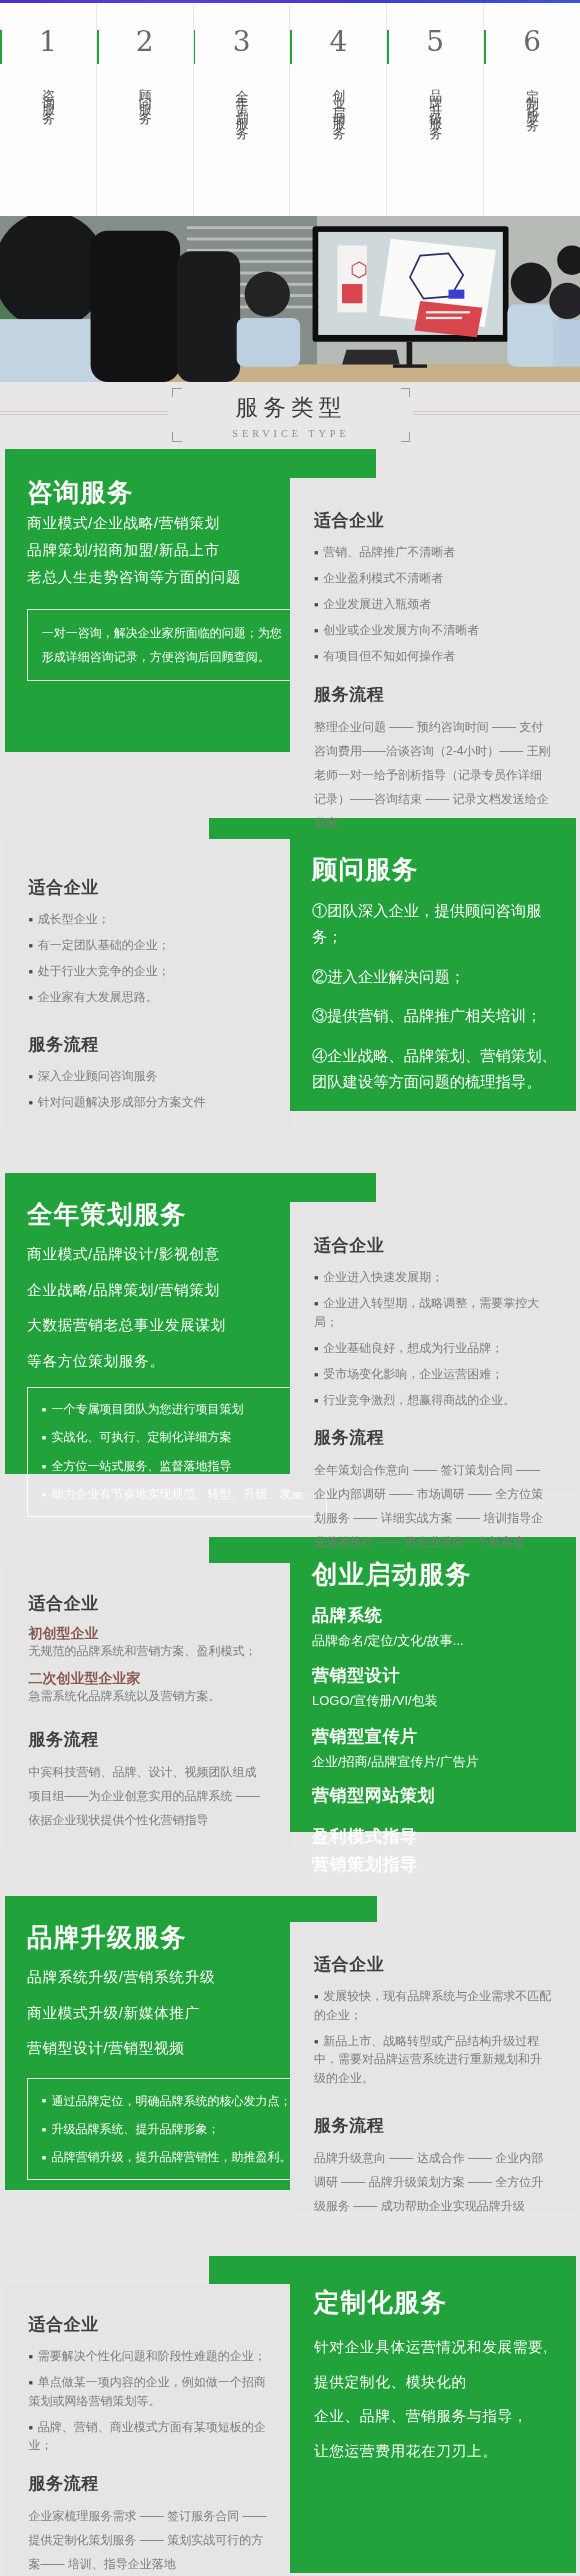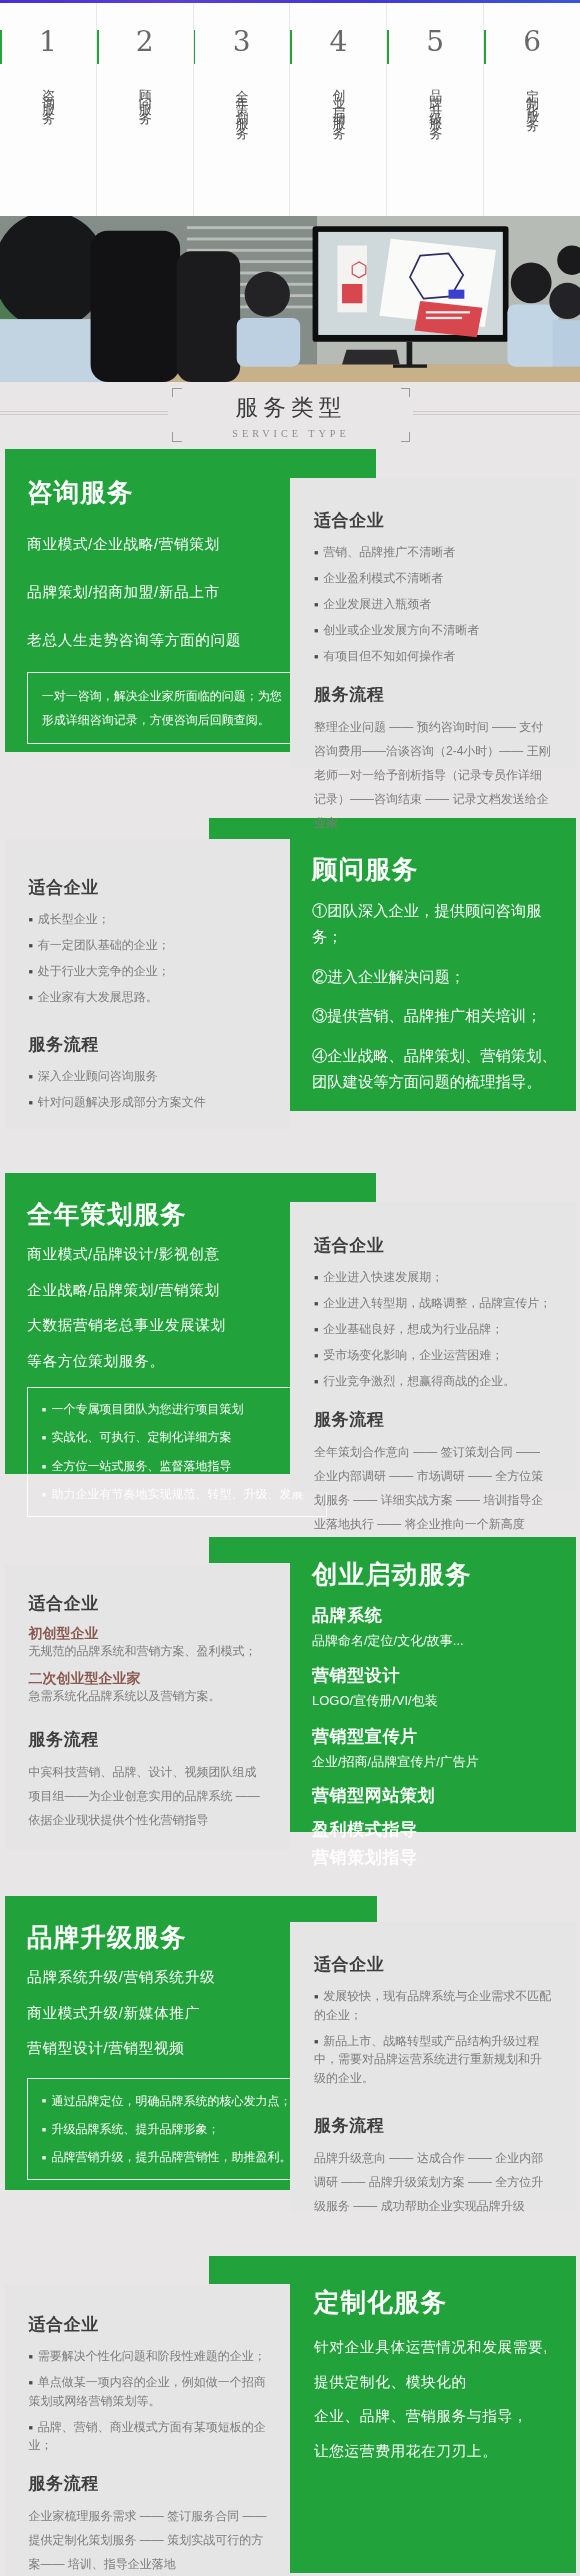--- a/index.html
+++ b/index.html
@@ -37,21 +37,21 @@
   .corner.bl { left:0; bottom:0; border-left:0.6px solid #9a9a9a; border-bottom:0.6px solid #9a9a9a; }
   .corner.br { right:0; bottom:0; border-right:0.6px solid #9a9a9a; border-bottom:0.6px solid #9a9a9a; }
   .type-title { font-size:22.6px; color:#3c3c3c; letter-spacing:5.1px; margin-top:4.5px; font-weight:500; }
   .type-sub { font-family:"Liberation Serif", serif; font-size:10.2px; color:#8f8f8f; letter-spacing:4px; margin-top:4.5px; }
 
   
   .green-block { position:absolute; background:#21a23a; color:#fff; z-index:1; box-sizing:border-box; }
   .white-card  { position:absolute; background:#e5e5e5; z-index:2; box-sizing:border-box; }
 
   .g-title { font-size:25.5px; font-weight:bold; letter-spacing:1.1px; line-height:1.15; }
-  .g-line  { font-size:14.7px; margin-top:26px; line-height:1.5; letter-spacing:0.6px; }
+  .g-line  { font-size:14.7px; margin-top:5px; line-height:1.5; letter-spacing:0.6px; }
   .g-box   { border:0.6px solid rgba(255,255,255,.9); padding:11.3px 13.6px; margin-top:20.4px; }
   .g-box p { margin:0; font-size:12px; line-height:2.0; }
   .g-box ul, .g-olist, .sq-list, .flow-list { list-style:none; margin:0; padding:0; }
   .g-box li { font-size:12px; line-height:1.7; margin-top:8px; }
   .g-box li:first-child { margin-top:0; }
   .g-box li::before { content:"■"; font-size:6.8px; margin-right:5.7px; vertical-align:1.1px; }
   .g-olist li { font-size:15.3px; margin-top:13.6px; line-height:1.7; }
   .g-sub-h { font-size:17px; font-weight:bold; margin-top:14.7px; letter-spacing:0.6px; }
   .g-sub-t { font-size:13px; margin-top:5.1px; }
 
@@ -242,39 +242,39 @@
         <li>实战化、可执行、定制化详细方案</li>
         <li>全方位一站式服务、监督落地指导</li>
         <li>助力企业有节奏地实现规范、转型、升级、发展</li>
       </ul>
     </div>
   </section>
   <aside class="white-card s3-white">
     <div class="w-h">适合企业</div>
     <ul class="sq-list">
       <li>企业进入快速发展期；</li>
-      <li>企业进入转型期，战略调整，品牌宣传片；</li>
+      <li>企业进入转型期，战略调整，需要掌控大局；</li>
       <li>企业基础良好，想成为行业品牌；</li>
       <li>受市场变化影响，企业运营困难；</li>
       <li>行业竞争激烈，想赢得商战的企业。</li>
     </ul>
     <div class="w-h mt30">服务流程</div>
     <p class="flow-p">全年策划合作意向 —— 签订策划合同 —— 企业内部调研 —— 市场调研 —— 全方位策划服务 —— 详细实战方案 —— 培训指导企业落地执行 —— 将企业推向一个新高度</p>
   </aside>
 
   <section class="green-block s4-green">
     <div class="g-title">创业启动服务</div>
     <div class="g-sub-h">品牌系统</div>
     <div class="g-sub-t">品牌命名/定位/文化/故事...</div>
     <div class="g-sub-h">营销型设计</div>
     <div class="g-sub-t">LOGO/宣传册/VI/包装</div>
     <div class="g-sub-h">营销型宣传片</div>
     <div class="g-sub-t">企业/招商/品牌宣传片/广告片</div>
     <div class="g-sub-h" style="margin-top:12.5px">营销型网站策划</div>
-    <div class="g-sub-h" style="margin-top:11px">盈利模式指导</div>
+    <div class="g-sub-h" style="margin-top:18px">盈利模式指导</div>
     <div class="g-sub-h" style="margin-top:5.7px">营销策划指导</div>
   </section>
   <aside class="white-card s4-white">
     <div class="w-h">适合企业</div>
     <div class="brown-h">初创型企业</div>
     <div class="brown-sub">无规范的品牌系统和营销方案、盈利模式；</div>
     <div class="brown-h">二次创业型企业家</div>
     <div class="brown-sub">急需系统化品牌系统以及营销方案。</div>
     <div class="w-h mt40">服务流程</div>
     <p class="flow-p">中宾科技营销、品牌、设计、视频团队组成项目组——为企业创意实用的品牌系统 —— 依据企业现状提供个性化营销指导</p>

